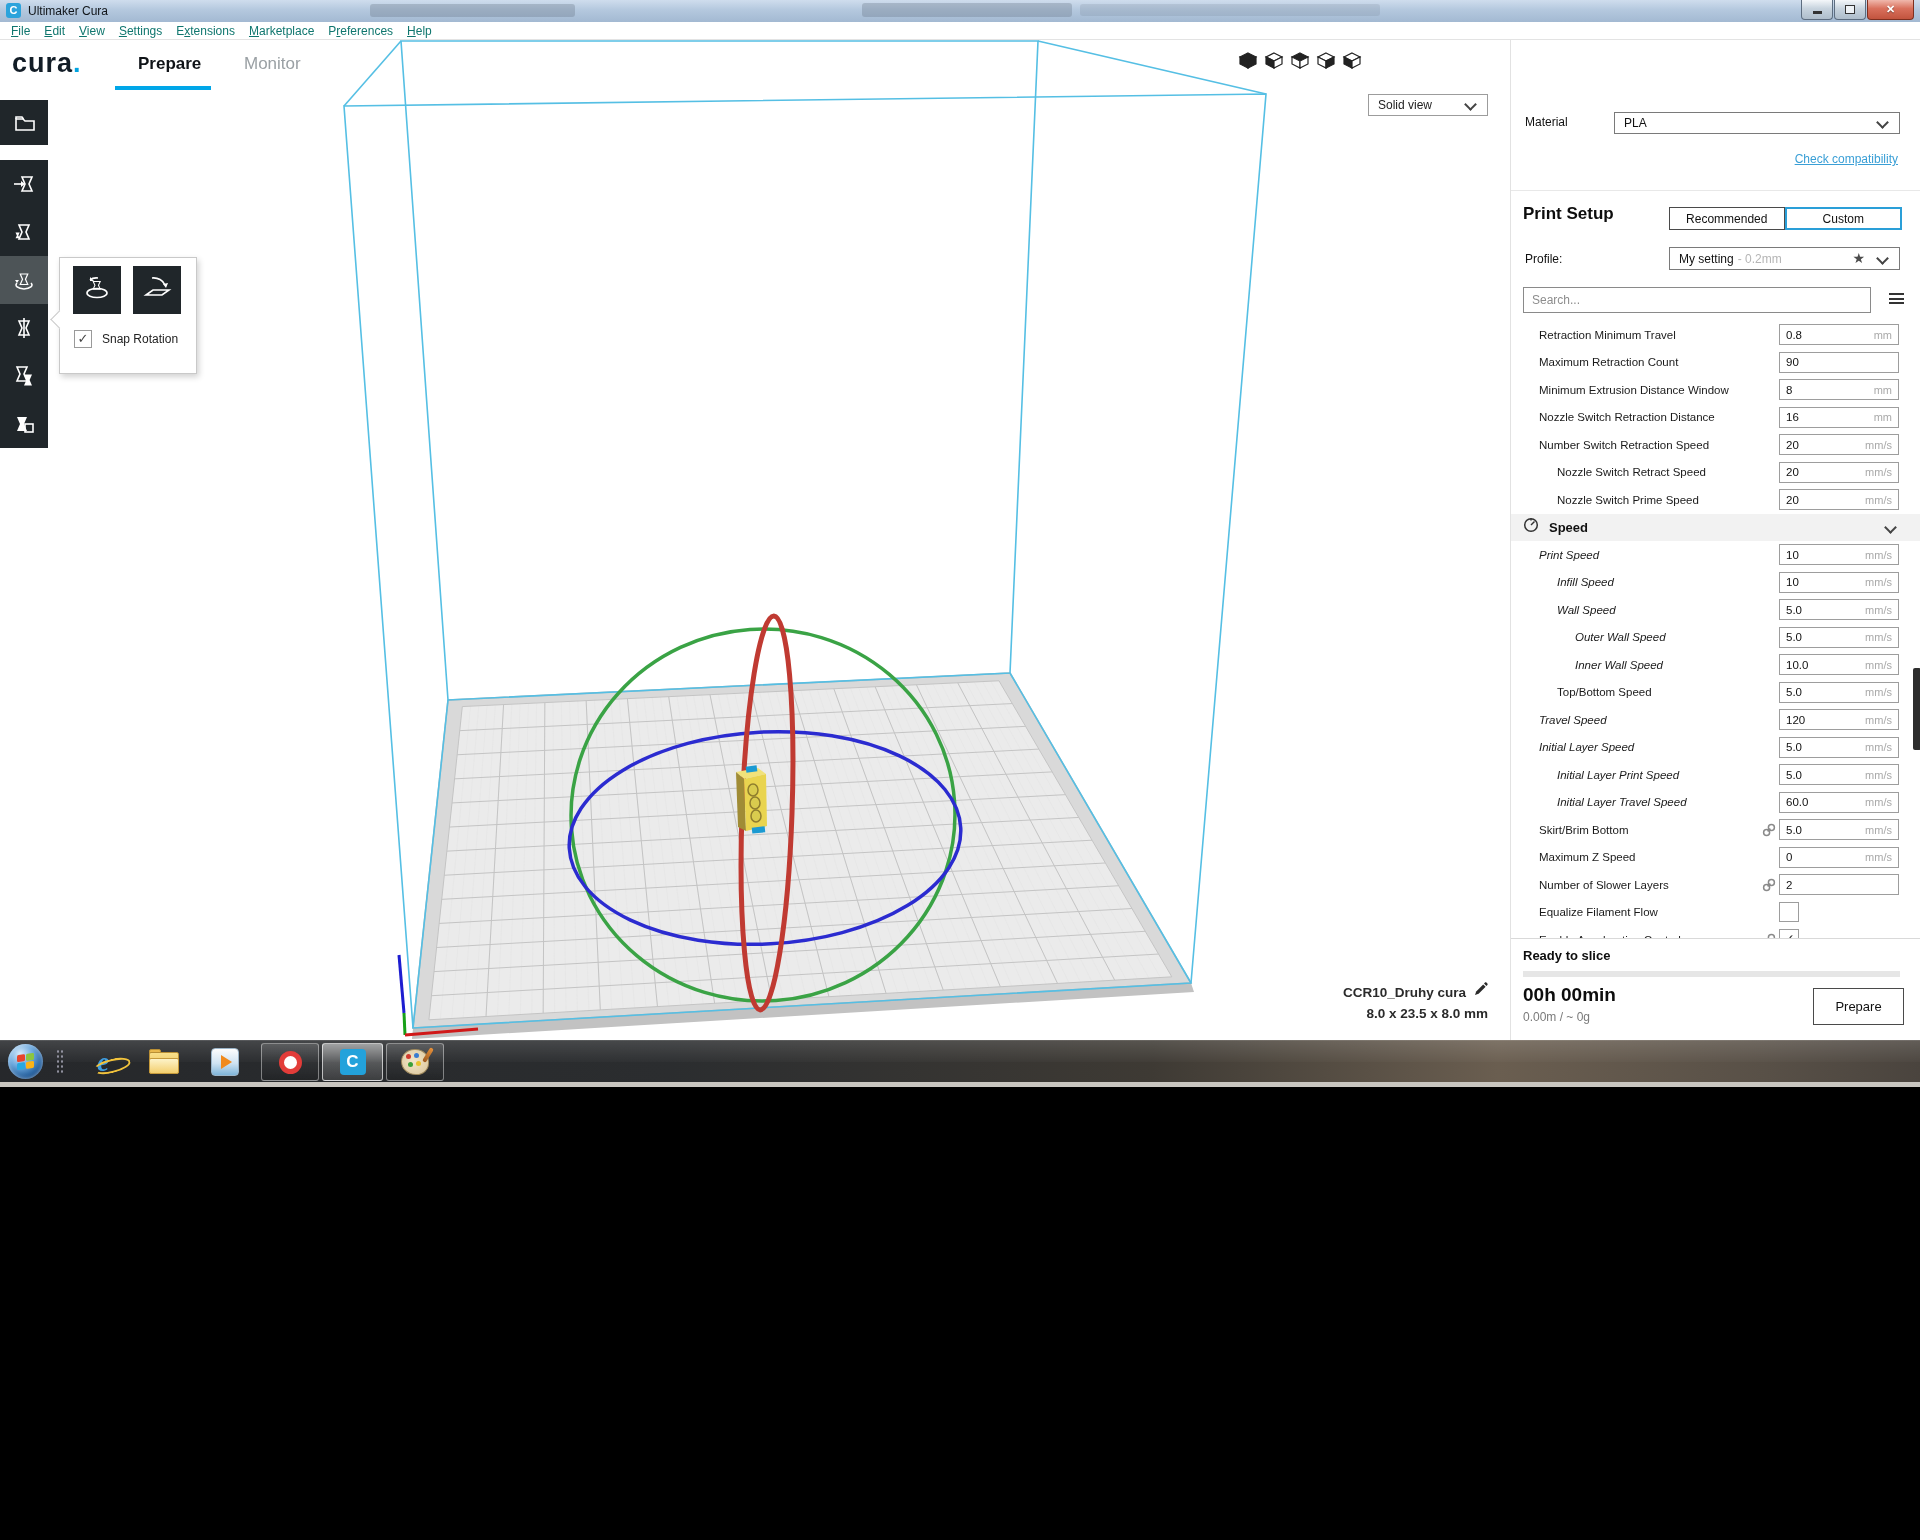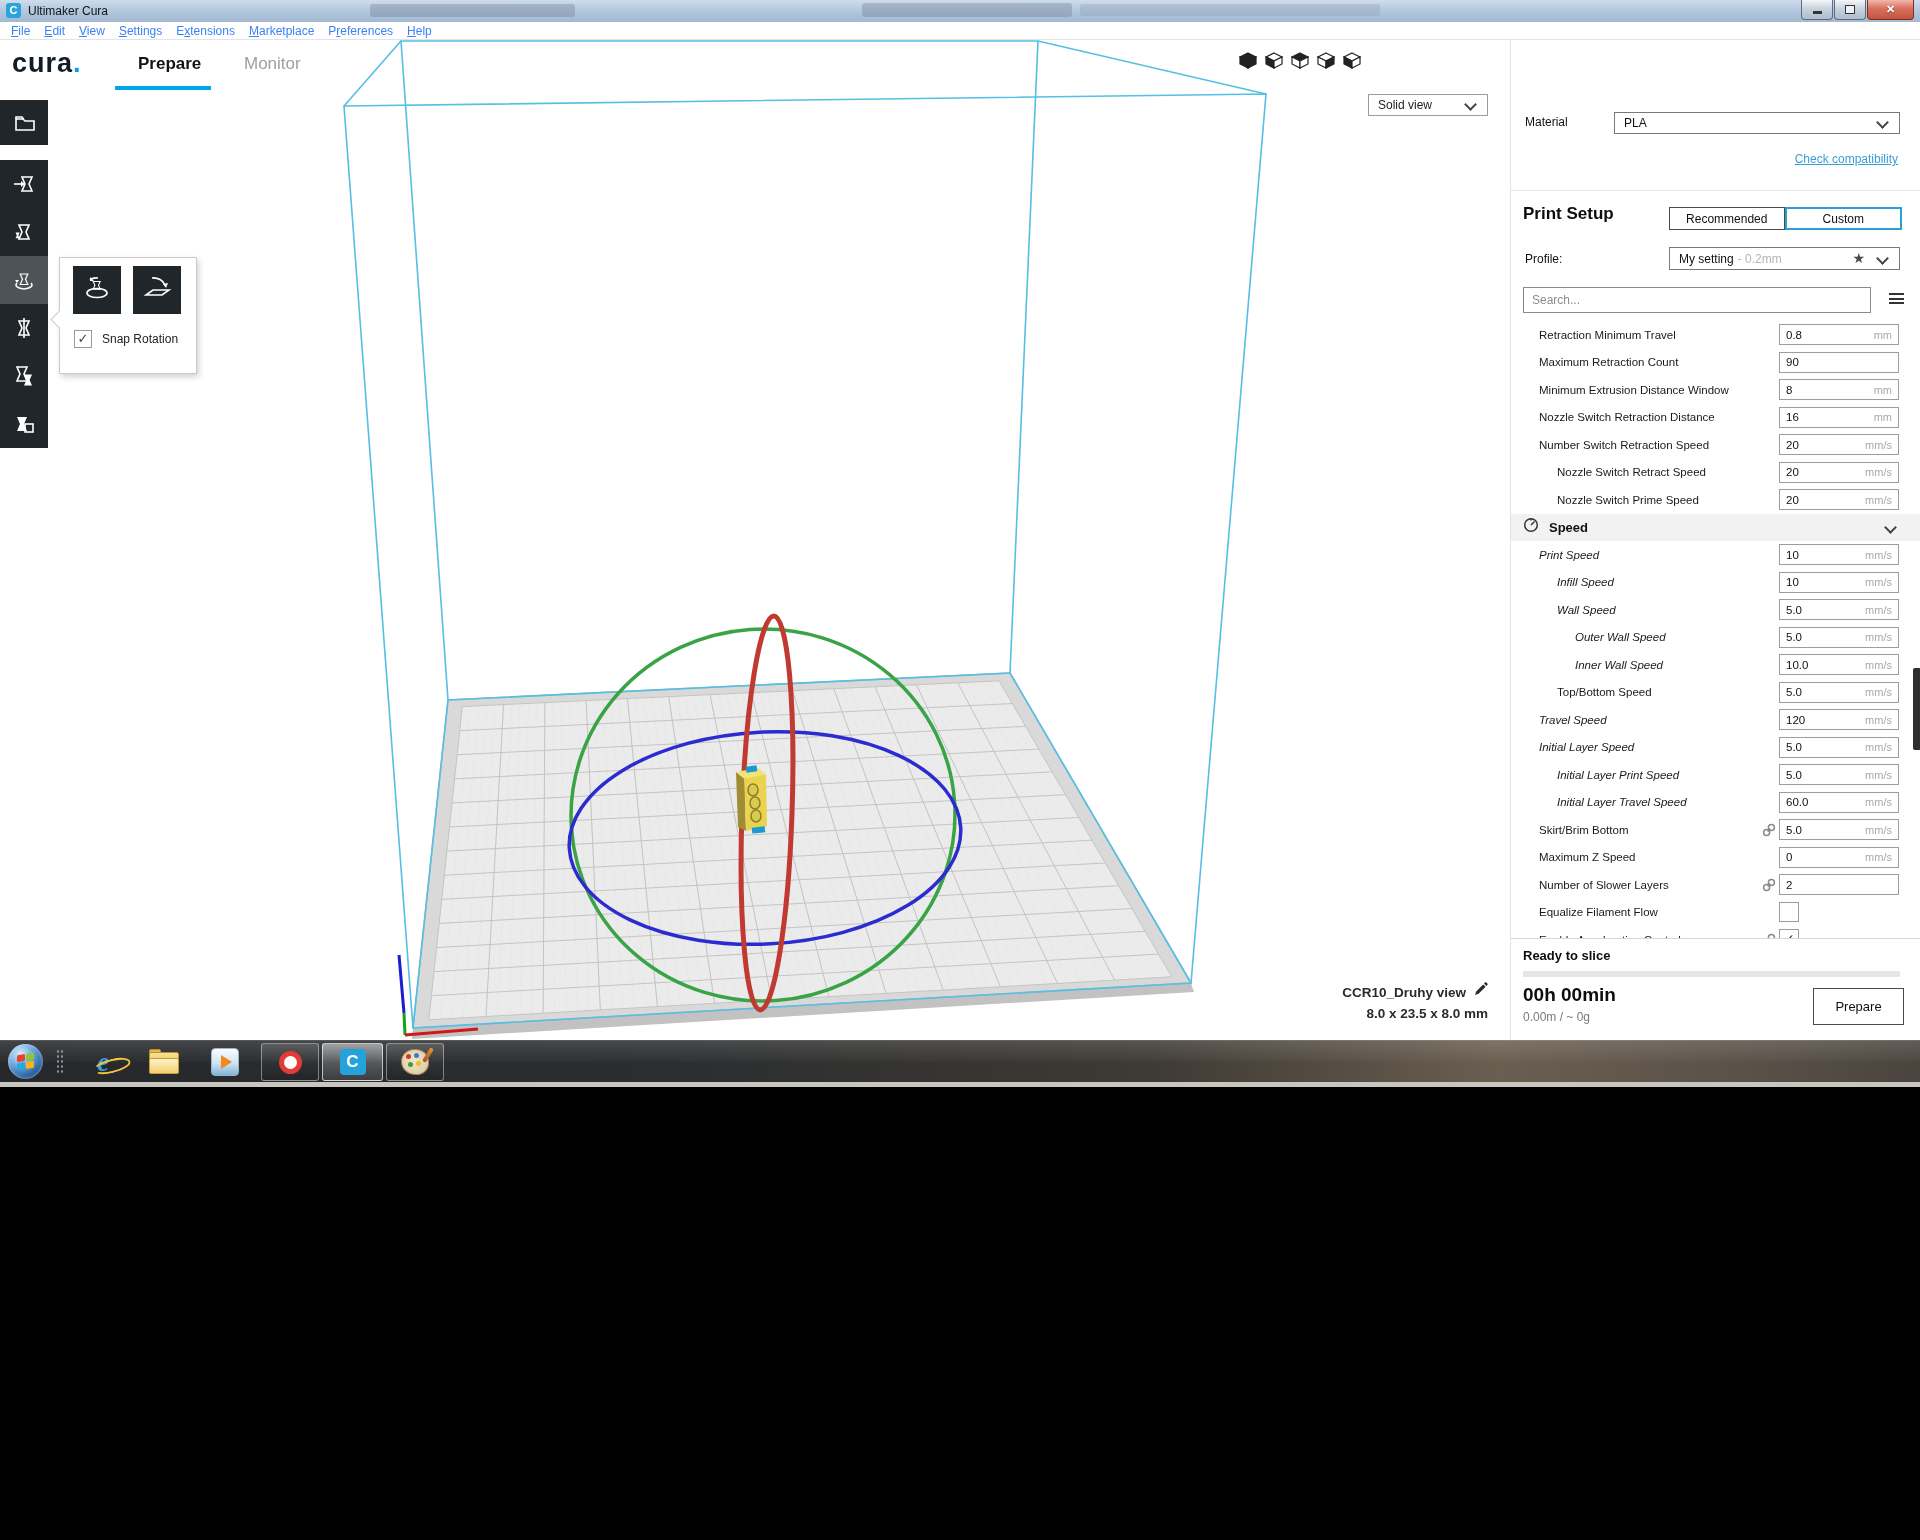--- a/index.html
+++ b/index.html
@@ -18,21 +18,21 @@
     background:linear-gradient(#f4f7fa,#c7d3de 45%,#aebdcb);display:flex;align-items:center;justify-content:center;margin-left:1px;}
   .wbtn.close{width:45px;background:linear-gradient(#f0b8ac,#d9705c 45%,#c2543e);border-color:#7e2f1f;color:#fff;}
   .glyph-min{width:9px;height:3px;background:#333;margin-top:6px;}
   .glyph-restore{width:8px;height:7px;border:1px solid #333;position:relative;background:#eef2f6;}
   .glyph-restore:before{content:"";position:absolute;left:2px;top:-3px;width:8px;height:7px;border:1px solid #333;background:#eef2f6;z-index:-1;}
   .glyph-close{color:#fff;font-size:11px;font-weight:bold;text-shadow:0 1px 1px rgba(0,0,0,.4);}
 
   
   .menubar{position:absolute;left:0;top:22px;width:1920px;height:18px;background:#fff;border-bottom:1px solid #e3e3e3;
     display:flex;align-items:center;padding-left:4px;box-sizing:border-box;}
-  .menu-item{font-size:12px;color:#3b82f6;margin:0 7px;cursor:default;}
+  .menu-item{font-size:12px;color:#0f766e;margin:0 7px;cursor:default;}
   .menu-item u{text-decoration:underline;}
 
   
   .workspace{position:absolute;left:0;top:40px;width:1920px;height:1000px;background:#fff;}
   #viewport-svg{position:absolute;left:0;top:0;}
 
   .logo{position:absolute;left:12px;top:8px;font-size:27px;font-weight:bold;letter-spacing:1px;color:#121c26;}
   .logo .dot{color:#00a3e0;}
   .tab{position:absolute;top:14px;font-size:17px;font-weight:bold;color:#101418;}
   .tab.inactive{color:#9aa0a4;font-weight:normal;}
@@ -454,21 +454,21 @@
             </svg></span>
         </div>
       </div>
     <div class="viewmode">
       <span>Solid view</span>
       <span class="chev"></span>
     </div>
 
     <div class="jobinfo">
       <div class="jobname">
-        <span>CCR10_Druhy view</span><span class="pencil"><svg width="15" height="15" viewBox="0 0 15 15">
+        <span>CCR10_Druhy cura</span><span class="pencil"><svg width="15" height="15" viewBox="0 0 15 15">
               <path d="M2 13l1.2-3.6 7-7 2.4 2.4-7 7z" fill="#2b2b2b"></path>
               <path d="M11 1.6l2.4 2.4 1-1c.4-.4.4-1 0-1.4l-1-1c-.4-.4-1-.4-1.4 0z" fill="#2b2b2b"></path>
             </svg></span>
       </div>
       <div class="jobdims">8.0 x 23.5 x 8.0 mm</div>
     </div>
 
     <div class="sidepanel">
 
       <span class="material-label">Material</span>

